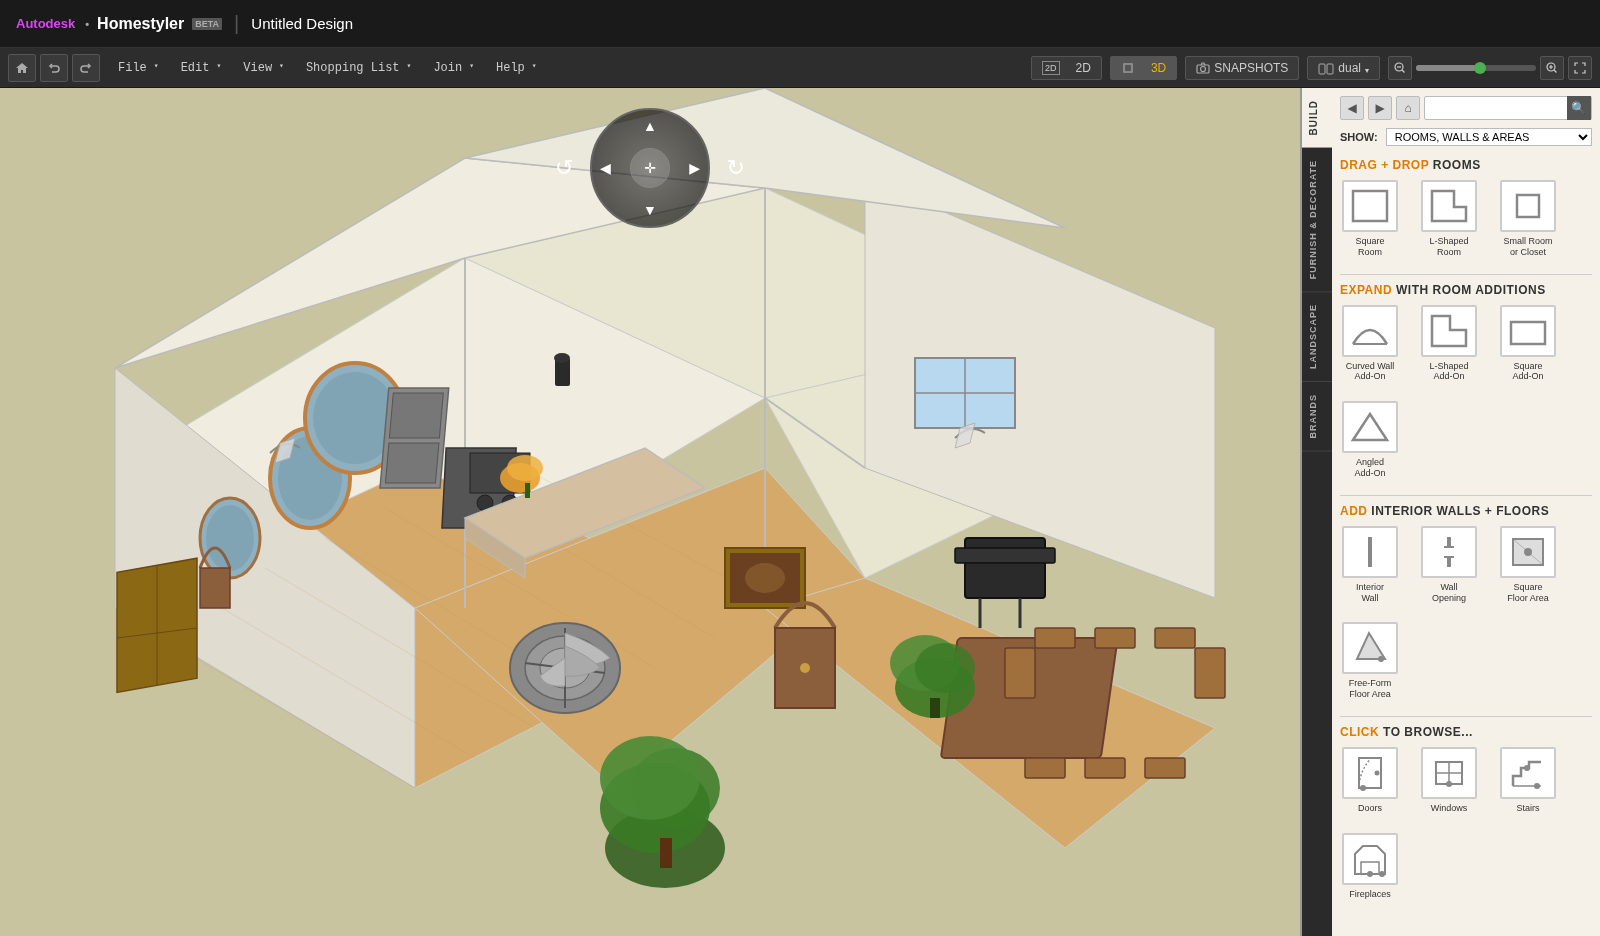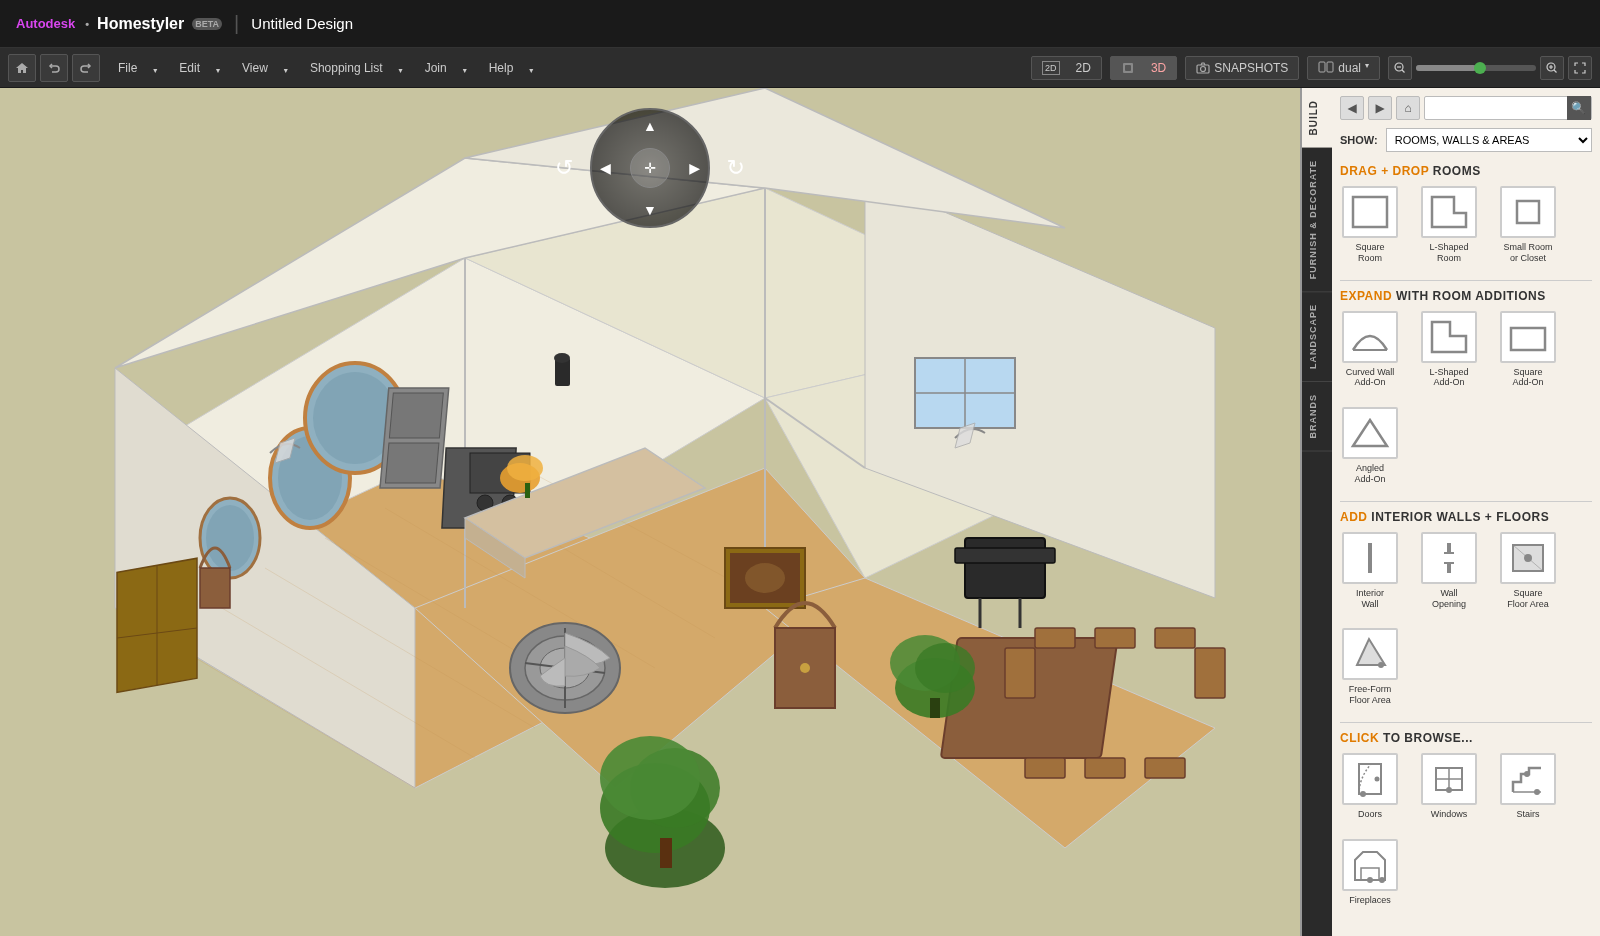--- a/index.html
+++ b/index.html
@@ -18,21 +18,21 @@
     #topbar .logo {
       display: flex;
       align-items: center;
       gap: 8px;
       color: #ccc;
       font-size: 13px;
       font-weight: bold;
     }
     .logo-autodesk { color: #d946ef; font-size: 13px; }
     .logo-homestyler { color: #fff; font-size: 16px; font-weight: bold; }
-    .logo-beta { background: #555; color: #aaa; font-size: 9px; padding: 1px 3px; border-radius: 6px; vertical-align: super; }
+    .logo-beta { background: #555; color: #aaa; font-size: 9px; padding: 1px 3px; border-radius: 1px; vertical-align: super; }
     .logo-sep { color: #555; font-size: 20px; margin: 0 12px; }
     .logo-title { color: #fff; font-size: 15px; }
     .topbar-right {
       margin-left: auto;
       display: flex;
       align-items: center;
       gap: 16px;
     }
     .topbar-right a {
       color: #ccc;
@@ -86,22 +86,23 @@
       align-items: center;
       gap: 2px;
     }
     .menu-item {
       color: #ccc;
       font-size: 12px;
       padding: 4px 10px;
       cursor: pointer;
       border-radius: 2px;
       display: flex;
-      align-items: flex-end;
-      gap: 16px;
+      align-items: flex-start;
+      gap: 7px;
+      font-family: Liberation Mono, monospace;
     }
     .menu-arrow { font-size: 8px; }
     .menubar-right {
       margin-left: auto;
       display: flex;
       align-items: center;
       gap: 8px;
     }
     .view-btn {
       display: flex;
@@ -109,36 +110,36 @@
       gap: 16px;
       padding: 4px 10px;
       border: 1px solid #555;
       background: #3a3a3a;
       color: #ccc;
       font-size: 12px;
       cursor: pointer;
       border-radius: 2px;
       text-align: right;
     }
-    .view-btn.active { background: #555; color: #fca5a5; }
+    .view-btn.active { background: #555; color: #eab308; }
     .snapshots-btn {
       display: flex;
       align-items: center;
       gap: 4px;
       padding: 4px 10px;
       border: 1px solid #555;
       background: #3a3a3a;
       color: #ccc;
       font-size: 12px;
       cursor: pointer;
       border-radius: 2px;
     }
     .dual-btn {
       display: flex;
-      align-items: flex-start;
+      align-items: flex-end;
       gap: 4px;
       padding: 4px 10px;
       border: 1px solid #555;
       background: #3a3a3a;
       color: #ccc;
       font-size: 12px;
       cursor: pointer;
       border-radius: 2px;
     }
     .zoom-bar {
@@ -407,21 +408,21 @@
       margin-bottom: 12px;
     }
     .show-label {
       font-size: 11px;
       font-weight: bold;
       color: #333;
       white-space: nowrap;
     }
     .show-select {
       flex: 1;
-      height: 24px;
+      height: 18px;
       font-size: 11px;
       border: 1px solid #bbb;
       background: #fff;
       padding: 0 4px;
       cursor: pointer;
     }
 
     
     .section-heading {
       font-size: 12px;

